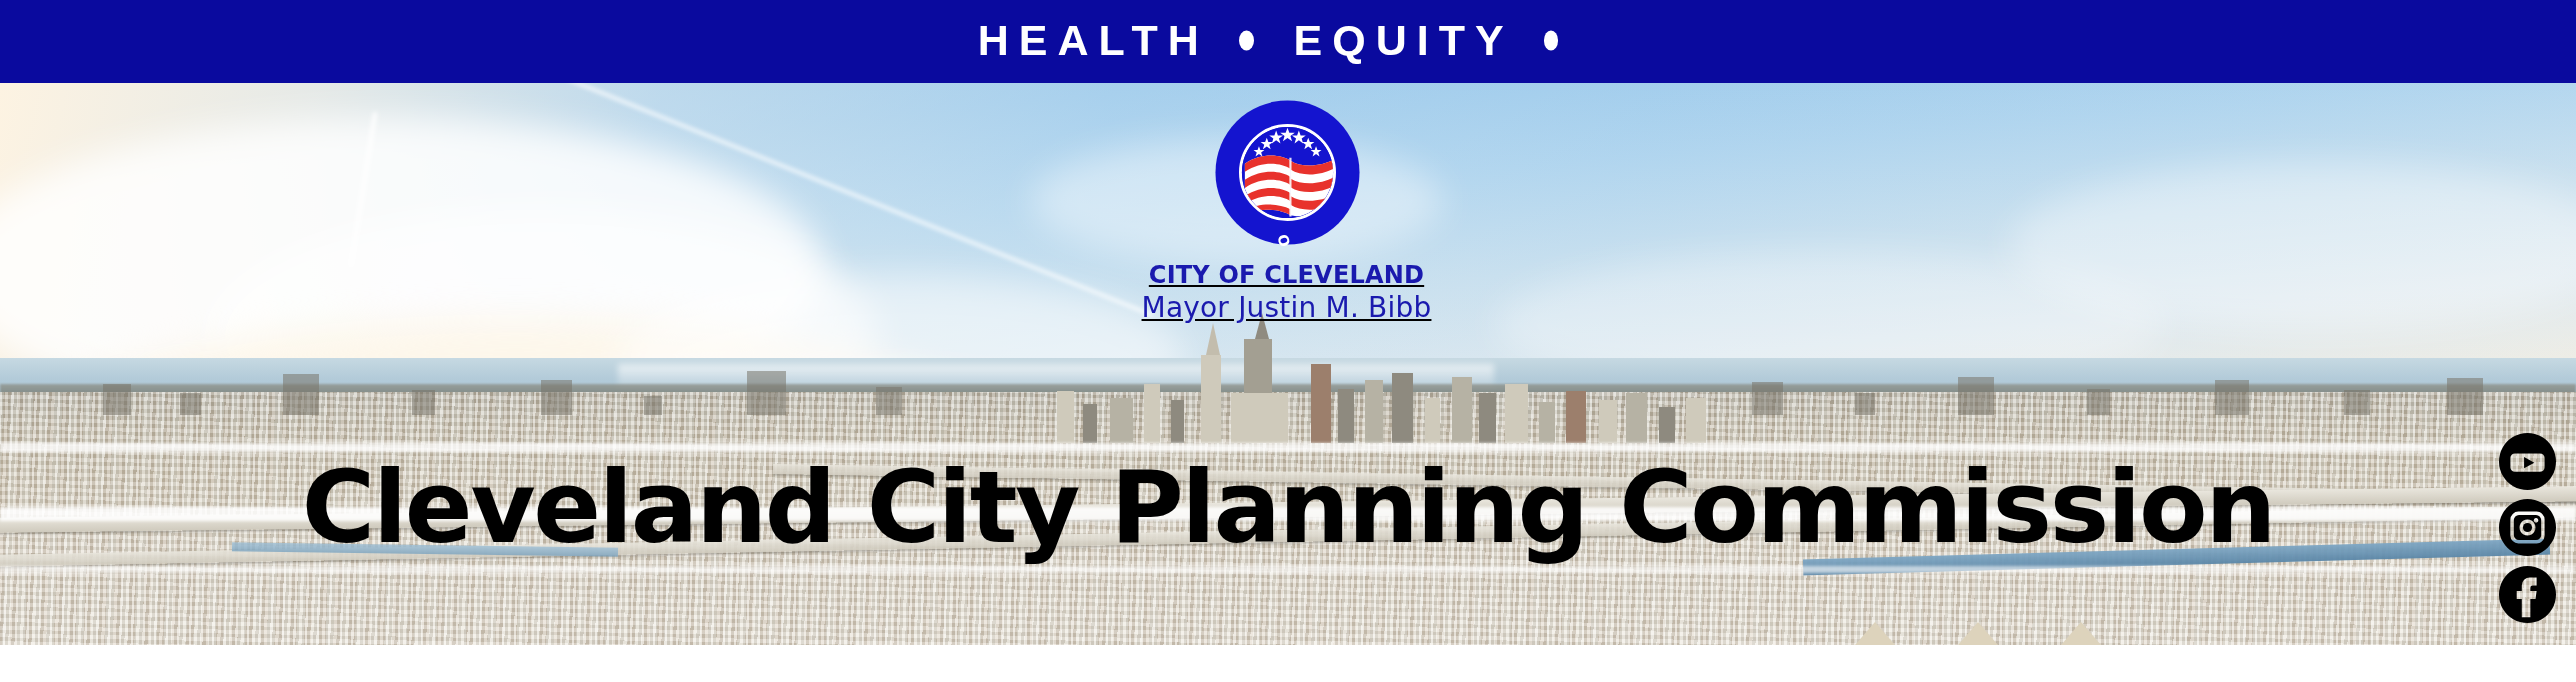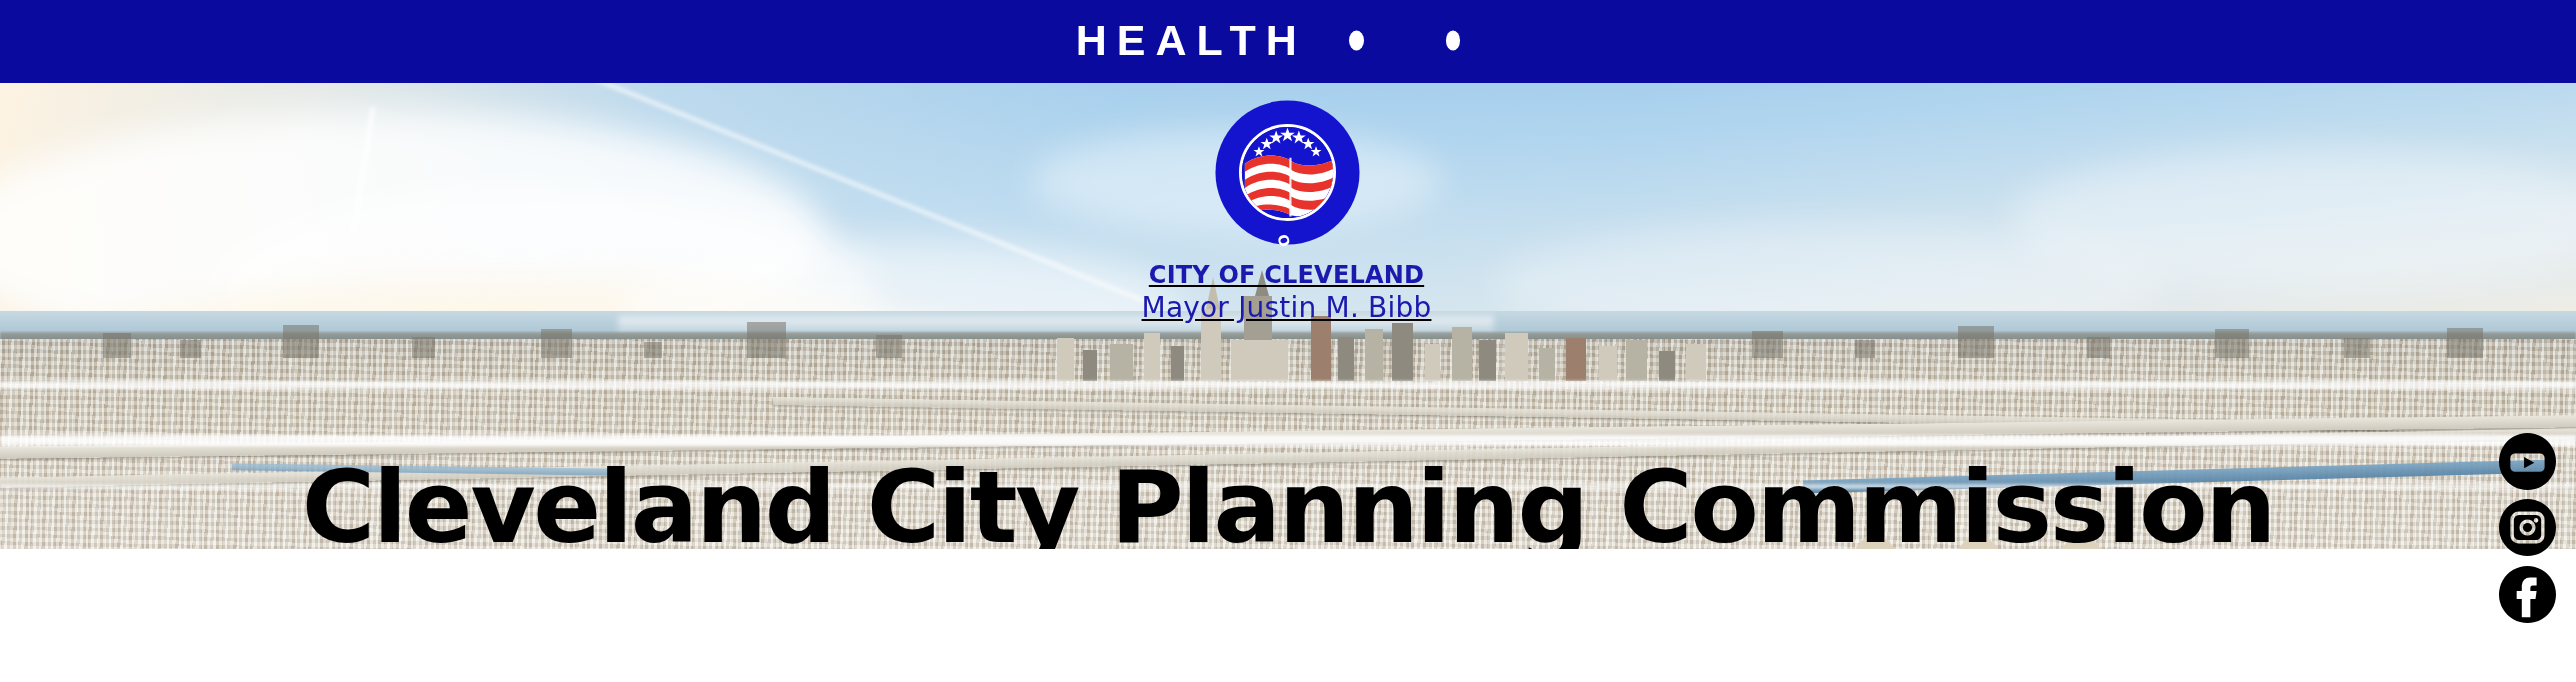--- a/index.html
+++ b/index.html
@@ -12,21 +12,21 @@
 
   
   .tagline-bar{
     position:absolute; left:0; top:0;
     width:2576px; height:83px;
     background:#0A0A9E;
     display:flex; align-items:center; justify-content:center;
     z-index:30;
   }
   .tagline-inner{
-    display:flex; align-items:center; gap:12px;
+    display:flex; align-items:center; gap:0px;
     transform:translateY(-1.5px);
   }
   .tagline-word{
     color:#ffffff;
     font-family:"Liberation Sans", sans-serif;
     font-weight:bold;
     font-size:43px;
     letter-spacing:10px;
     line-height:1;
     white-space:nowrap;
@@ -35,21 +35,21 @@
     width:14.7px; height:20px;
     background:#ffffff;
     border-radius:50%;
     margin:0 40px 0 30px;
     flex:0 0 auto;
   }
 
   
   .photo{
     position:absolute; left:0; top:83px;
-    width:2576px; height:466px;
+    width:2576px; height:562px;
     overflow:hidden;
     background:#bcd4e6;
     z-index:5;
   }
 
   
   .sky{
     position:absolute; left:0; top:0; width:100%; height:56%;
     background:
       linear-gradient(105deg,
@@ -228,20 +228,21 @@
     background:#ffffff; z-index:28;
   }
 </style>
 </head>
 <body>
 
 <div class="tagline-bar">
   <div class="tagline-inner">
     <span class="tagline-word">HEALTH</span>
     <span class="tagline-dot"></span>
+    <span class="tagline-word">EQUITY</span>
     <span class="tagline-dot"></span>
   </div>
 </div>
 
 <div class="photo">
 
   <div class="sky"></div>
   <div class="cloud cl1"></div>
   <div class="cloud cl2"></div>
   <div class="cloud cl3"></div>

